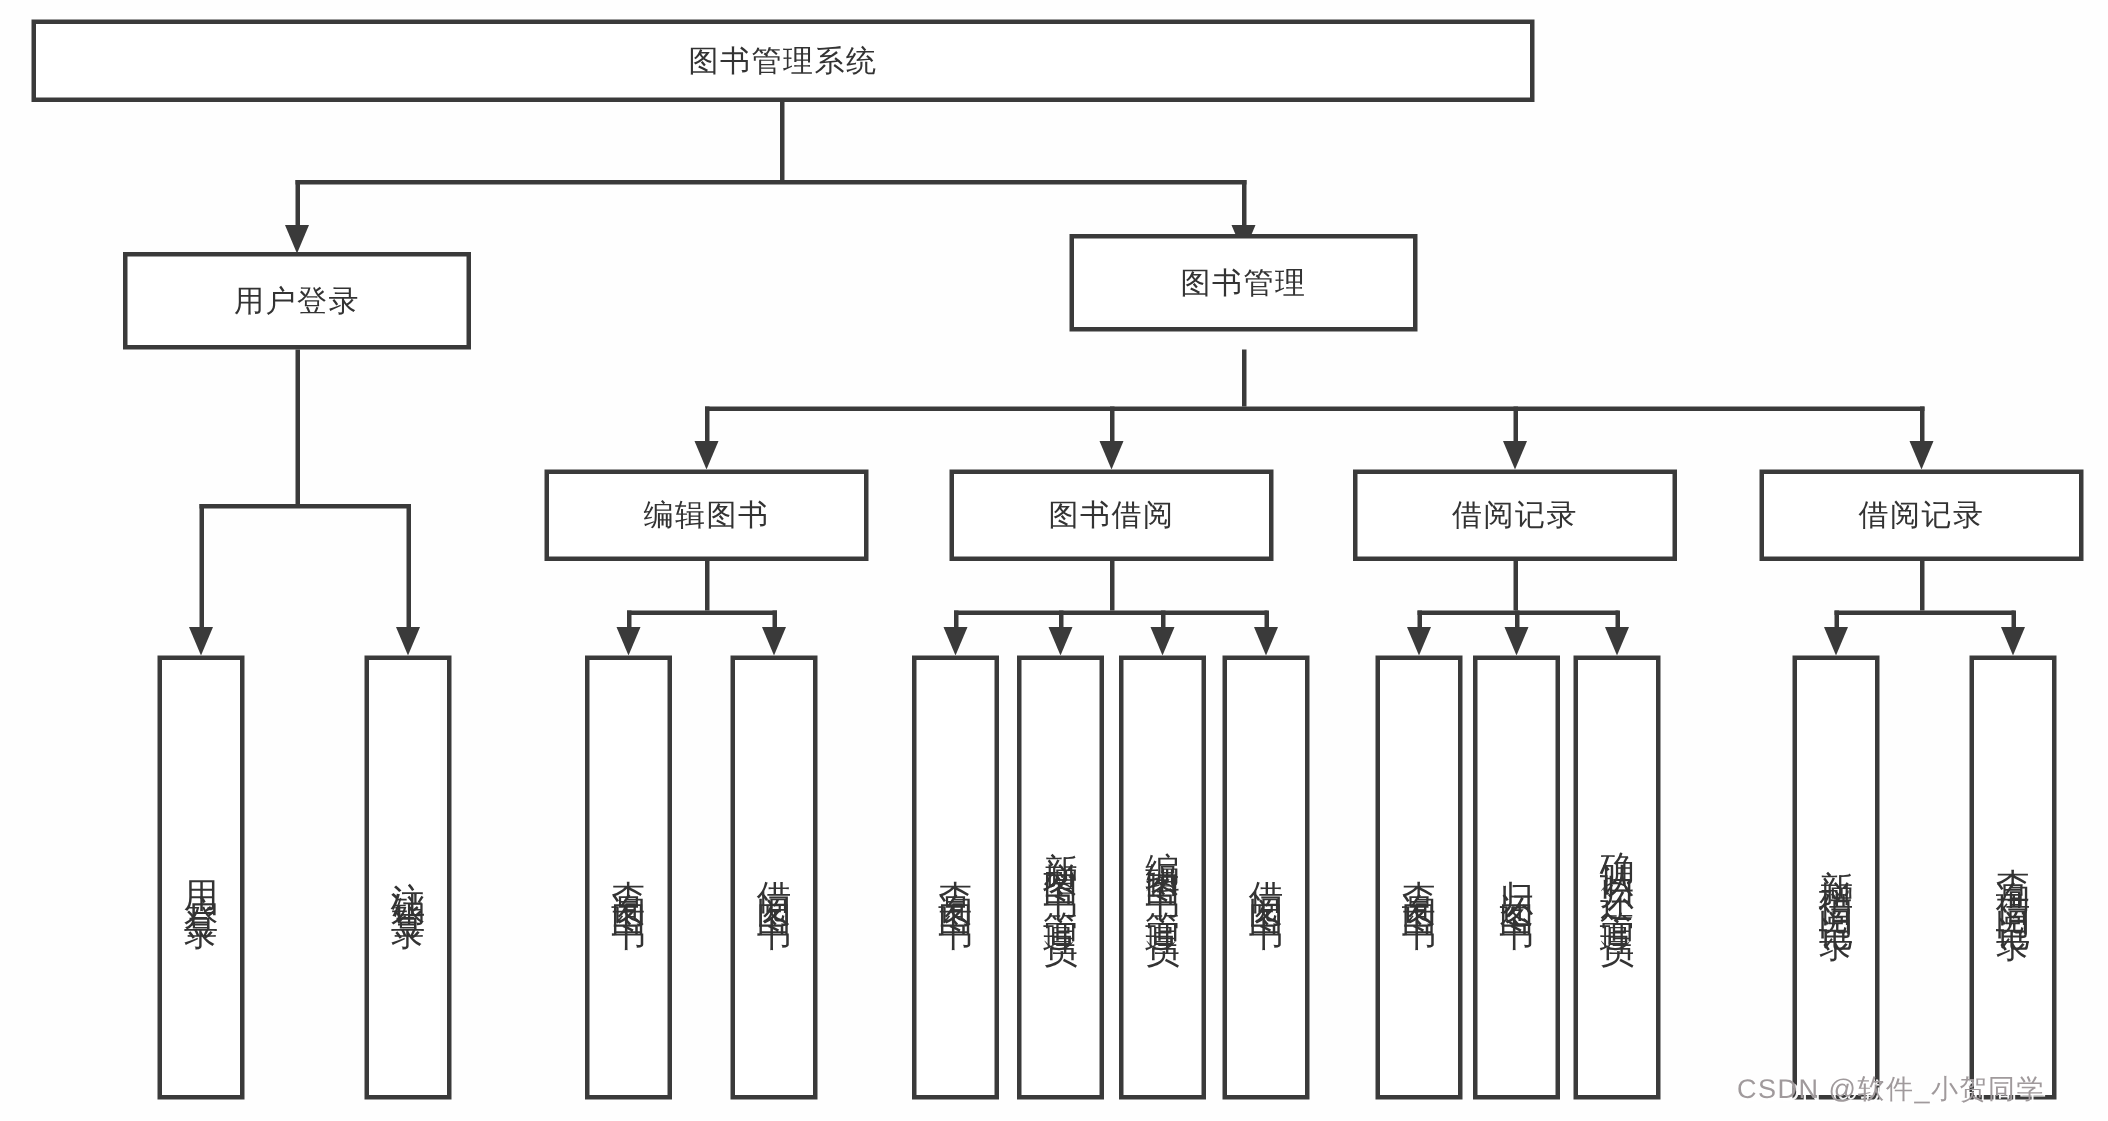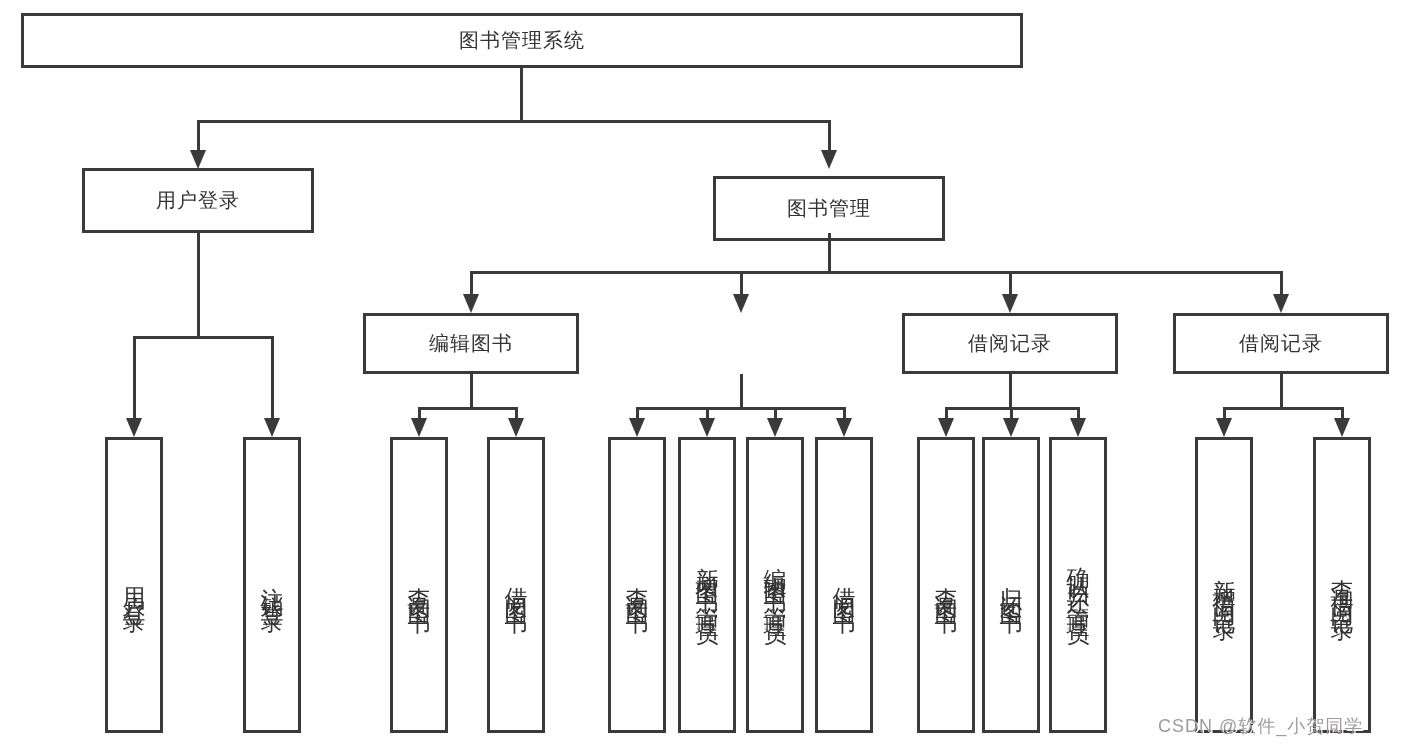--- a/index.html
+++ b/index.html
@@ -59,21 +59,21 @@
   <div class="vl" style="left:520px;top:68px;height:52px"></div>
   <div class="hl" style="left:197px;top:120px;width:634px"></div>
   <div class="vl" style="left:197px;top:120px;height:32px"></div>
   <div class="ar" style="left:190px;top:150px"></div>
   <div class="vl" style="left:828px;top:120px;height:32px"></div>
   <div class="ar" style="left:821px;top:150px"></div>
 
   <div class="node h" style="left:82px;top:168px;width:232px;height:65px">
     <span>用户登录</span>
   </div>
-  <div class="node h" style="left:713px;top:176px;width:232px;height:65px">
+  <div class="node h" style="left:713px;top:156px;width:232px;height:65px">
     <span>图书管理</span>
   </div>
 
   <div class="vl" style="left:197px;top:233px;height:103px"></div>
   <div class="hl" style="left:133px;top:336px;width:141px"></div>
   <div class="vl" style="left:133px;top:336px;height:85px"></div>
   <div class="ar" style="left:126px;top:418px"></div>
   <div class="vl" style="left:271px;top:336px;height:85px"></div>
   <div class="ar" style="left:264px;top:418px"></div>
 
@@ -83,20 +83,23 @@
   <div class="ar" style="left:463px;top:294px"></div>
   <div class="vl" style="left:740px;top:271px;height:26px"></div>
   <div class="ar" style="left:733px;top:294px"></div>
   <div class="vl" style="left:1009px;top:271px;height:26px"></div>
   <div class="ar" style="left:1002px;top:294px"></div>
   <div class="vl" style="left:1280px;top:271px;height:26px"></div>
   <div class="ar" style="left:1273px;top:294px"></div>
 
   <div class="node h" style="left:363px;top:313px;width:216px;height:61px">
     <span>编辑图书</span>
+  </div>
+  <div class="node h" style="left:633px;top:313px;width:216px;height:61px">
+    <span>图书借阅</span>
   </div>
   <div class="node h" style="left:902px;top:313px;width:216px;height:61px">
     <span>借阅记录</span>
   </div>
   <div class="node h" style="left:1173px;top:313px;width:216px;height:61px">
     <span>借阅记录</span>
   </div>
 
   <div class="vl" style="left:470px;top:374px;height:33px"></div>
   <div class="hl" style="left:418px;top:407px;width:100px"></div>

